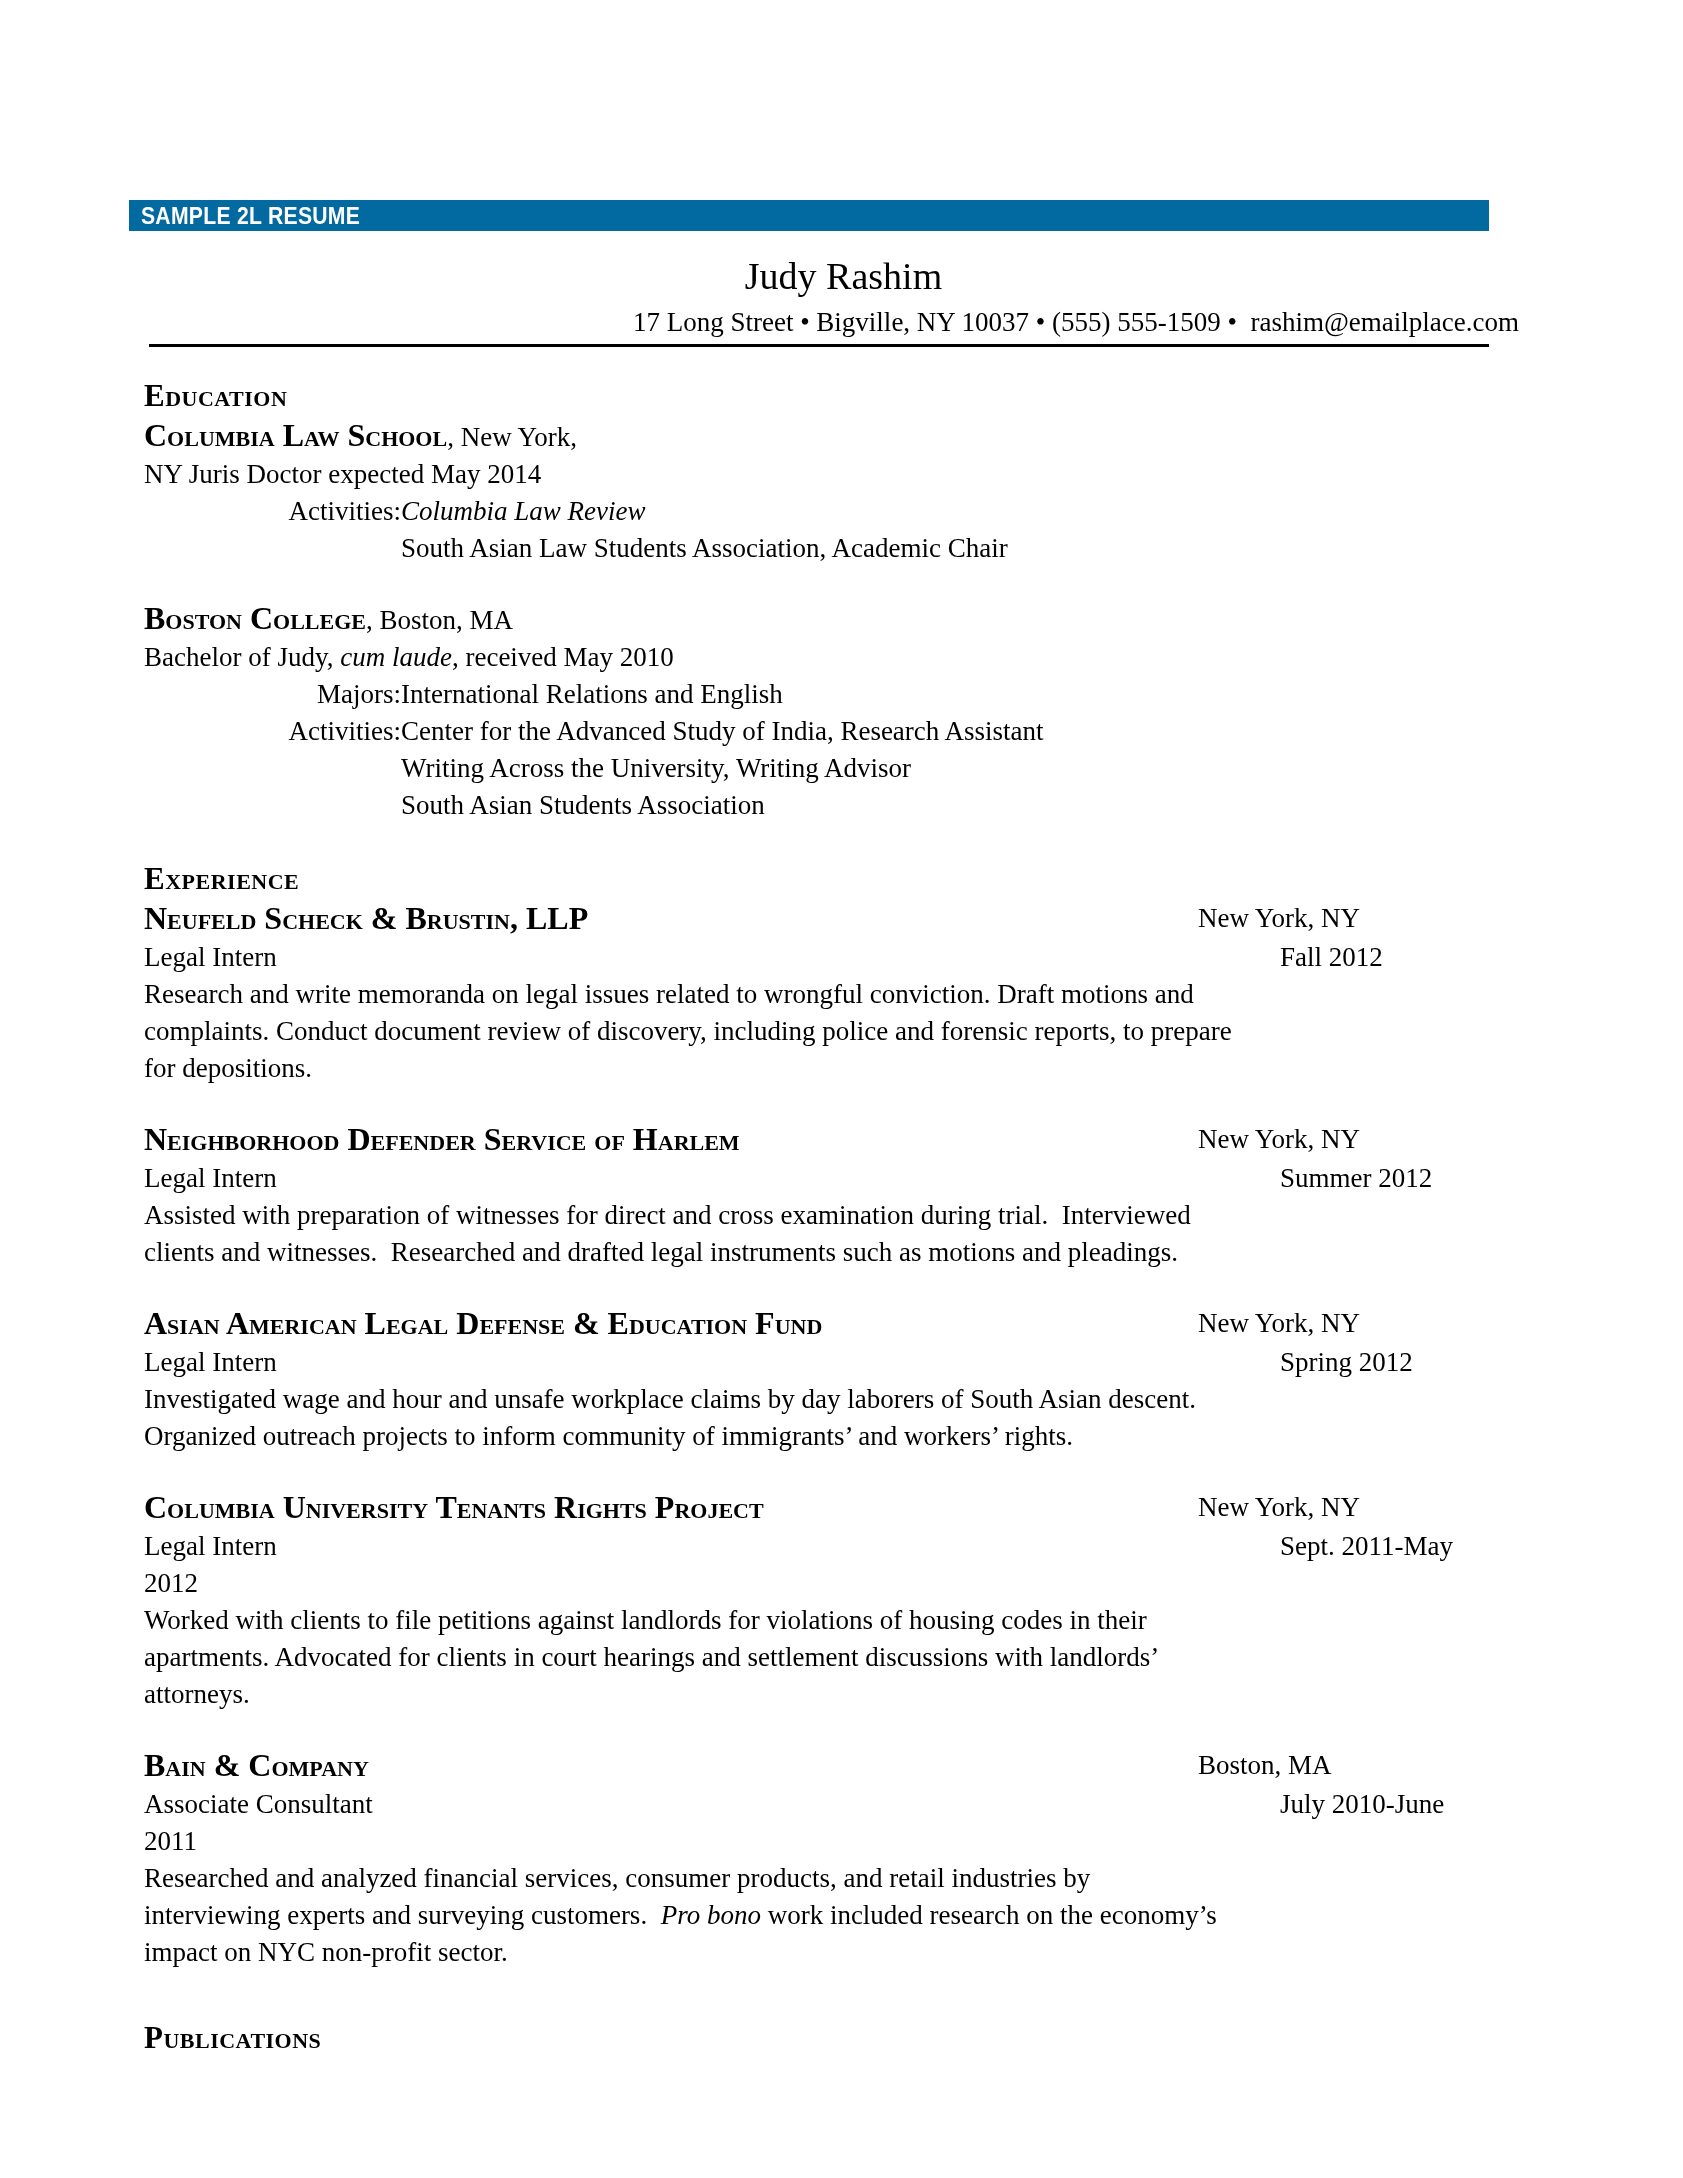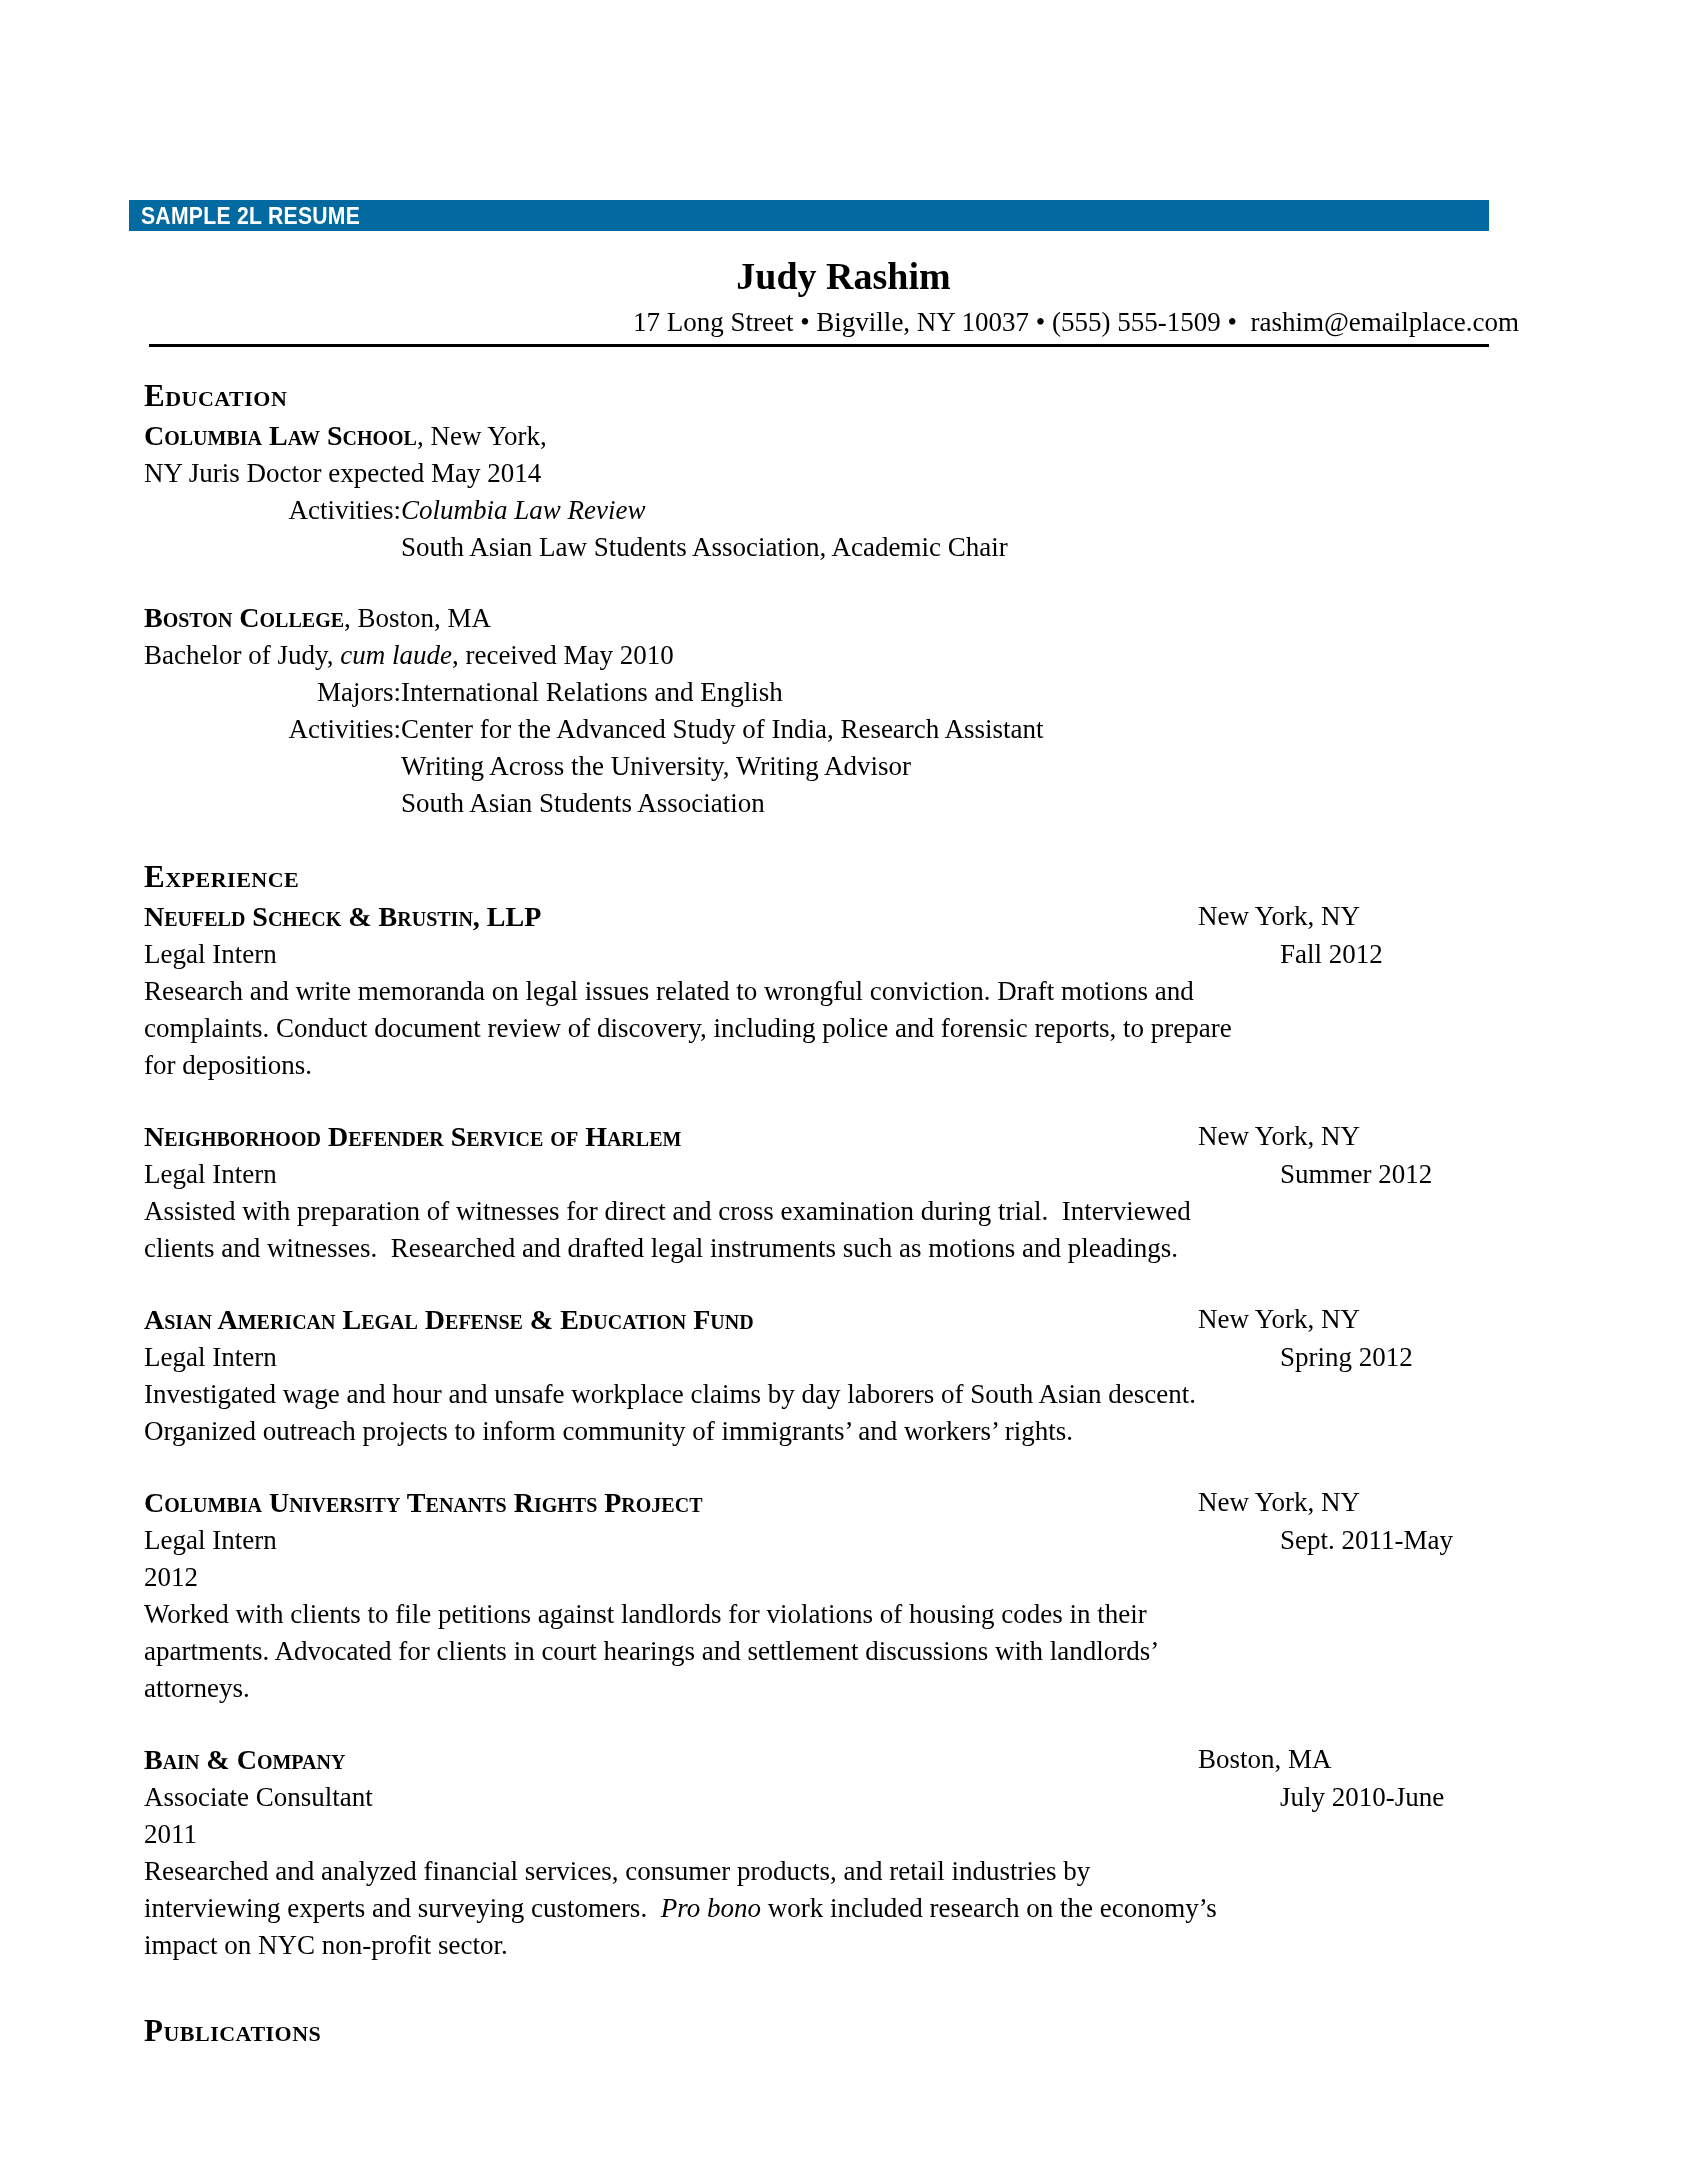--- a/index.html
+++ b/index.html
@@ -38,21 +38,21 @@
     position: absolute;
     top: 0;
     left: 144px;
     width: 1351px;
   }
   .header-block { position: relative; left: 24px; }
   .name {
     margin-top: 253px;
     text-align: center;
     font-size: 38px;
-    font-weight: bold;
+    font-weight: normal;
     line-height: 46px;
   }
   .contact {
     margin-top: 6px;
     text-align: right;
     font-size: 27px;
     line-height: 34px;
     white-space: pre;
   }
   .rule {
@@ -69,21 +69,21 @@
     letter-spacing: 0.5px;
   }
   .heading-education { margin-top: 28px; }
   .heading-experience { margin-top: 34px; }
   .heading-publications { margin-top: 46px; }
   .line { line-height: 37px; white-space: pre; }
   .edu-school + .edu-school { margin-top: 33px; }
   .school-name, .company {
     font-variant: small-caps;
     font-weight: bold;
-    font-size: 28px;
+    font-size: 32px;
   }
   .edu-row { display: flex; line-height: 37px; text-align: right; }
   .edu-label { width: 257px; flex: 0 0 257px; }
   .edu-value { white-space: pre; }
   .italic { font-style: italic; }
   .x-entry { position: relative; }
   .x-entry + .x-entry { margin-top: 34px; }
   #experience-entries { margin-top: 0; }
   .company-row, .title-row { position: relative; line-height: 37px; white-space: pre; }
   .job-title { }

